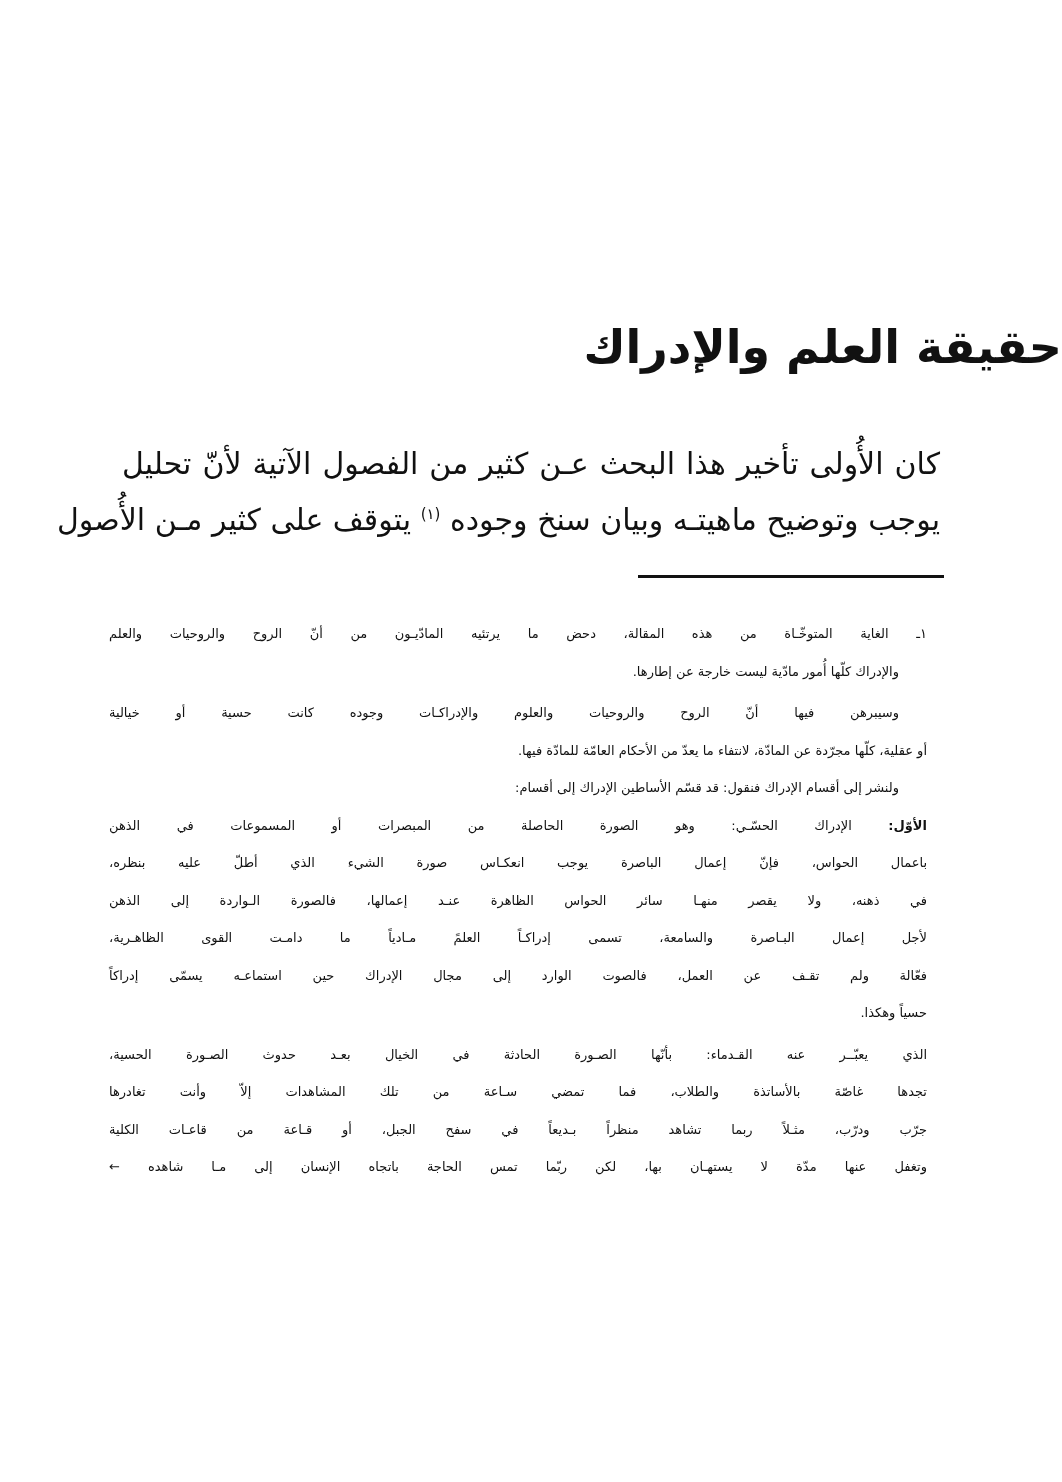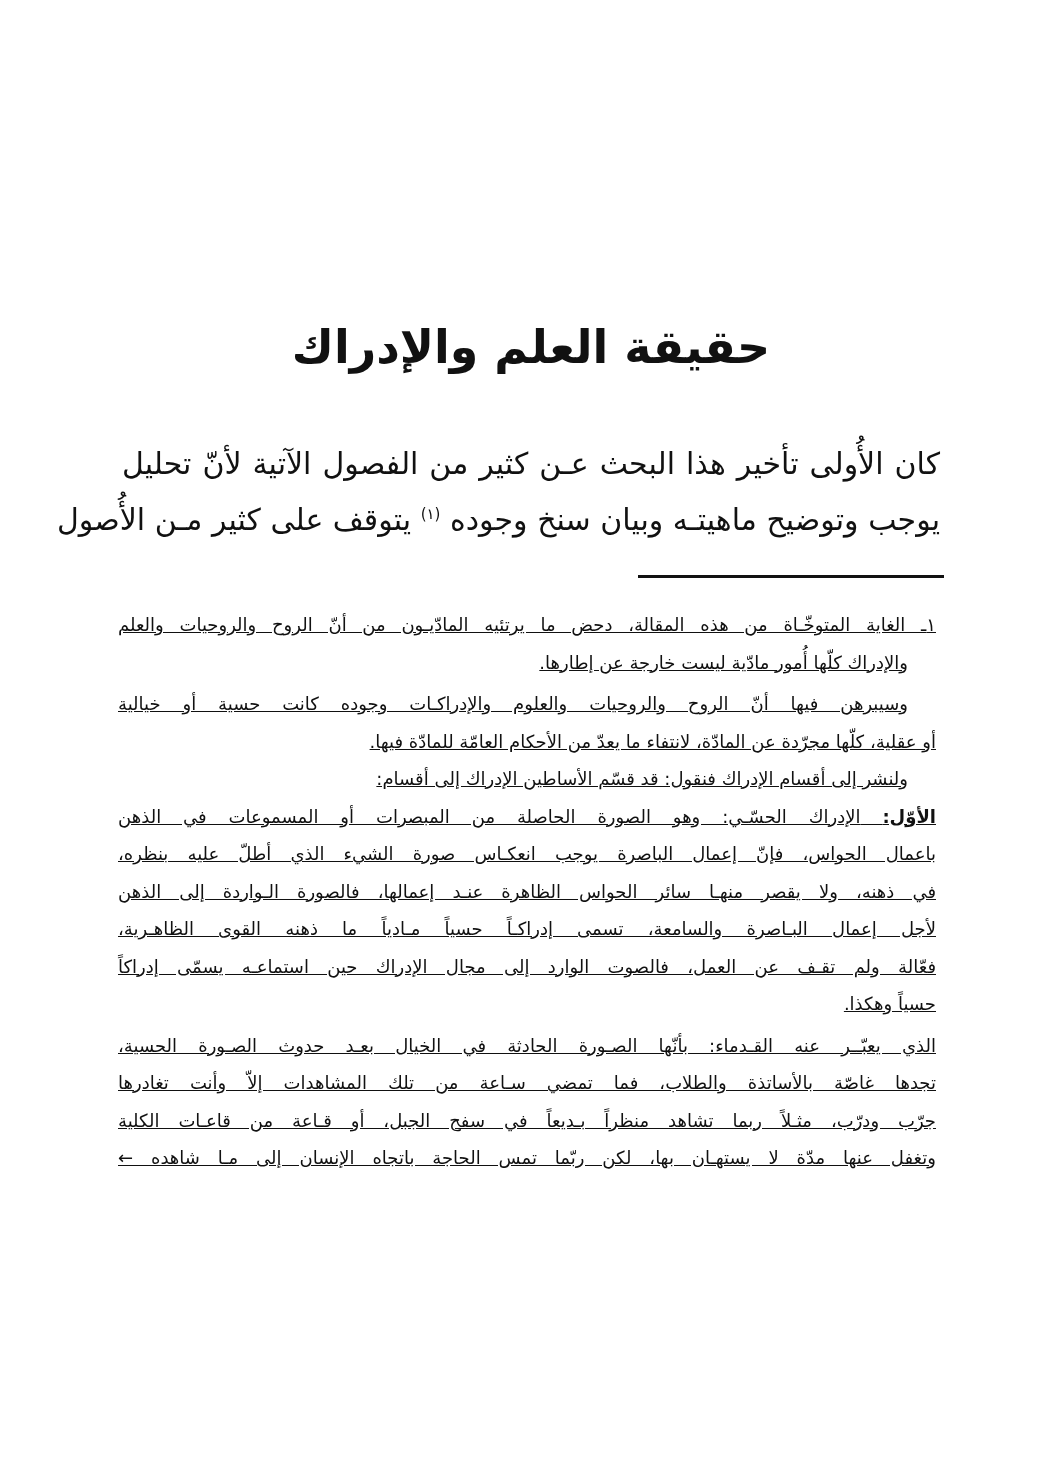--- a/index.html
+++ b/index.html
@@ -20,21 +20,21 @@
       left: 0; top: 0;
       width: 1062px;
       height: 1482px;
       direction: rtl;
     }
     .title {
       position: absolute;
       top: 312px;
       left: 0;
       width: 1062px;
-      text-align: center;
+      text-align: right;
       font-size: 46px;
       font-weight: bold;
       line-height: 70px;
       margin: 0;
     }
     .body-text {
       position: absolute;
       top: 432px;
       right: 118px;
       width: 818px;
@@ -61,24 +61,23 @@
       right: 118px;
       width: 306px;
       height: 3px;
       background: #111111;
     }
     .footnotes {
       position: absolute;
       top: 598px;
       right: 118px;
       width: 818px;
-      font-size: 18px;
+      font-size: 13px;
       line-height: 37.5px;
-      margin: 8px;
-      text-decoration: underline;
+      margin: 17px;
     }
     .fn-line {
       display: block;
       white-space: nowrap;
       text-align: justify;
       text-align-last: justify;
     }
     .fn-line.last {
       text-align-last: right;
     }
@@ -106,21 +105,21 @@
     <div class="spacer"></div>
 
     <span class="fn-line indent">وسيبرهن فيها أنّ الروح والروحيات والعلوم والإدراكـات وجوده كانت حسية أو خيالية</span>
     <span class="fn-line last">أو عقلية، كلّها مجرّدة عن المادّة، لانتفاء ما يعدّ من الأحكام العامّة للمادّة فيها.</span>
 
     <span class="fn-line last indent">ولنشر إلى أقسام الإدراك فنقول: قد قسّم الأساطين الإدراك إلى أقسام:</span>
 
     <span class="fn-line"><span class="bold">الأوّل:</span> <span>الإدراك الحسّـي: وهو الصورة الحاصلة من المبصرات أو المسموعات في الذهن</span></span>
     <span class="fn-line">باعمال الحواس، فإنّ إعمال الباصرة يوجب انعكـاس صورة الشيء الذي أطلّ عليه بنظره،</span>
     <span class="fn-line">في ذهنه، ولا يقصر منهـا سائر الحواس الظاهرة عنـد إعمالها، فالصورة الـواردة إلى الذهن</span>
-    <span class="fn-line">لأجل إعمال البـاصرة والسامعة، تسمى إدراكـاً حسياً مـادياً ما ذهنه القوى الظاهـرية،</span>
+    <span class="fn-line">لأجل إعمال البـاصرة والسامعة، تسمى إدراكـاً العلمً مـادياً ما دامـت القوى الظاهـرية،</span>
     <span class="fn-line">فعّالة ولم تقـف عن العمل، فالصوت الوارد إلى مجال الإدراك حين استماعـه يسمّى إدراكاً</span>
     <span class="fn-line last">حسياً وهكذا.</span>
     <div class="spacer"></div>
 
     <span class="fn-line">الذي يعبّــر عنه القـدماء: بأنّها الصـورة الحادثة في الخيال بعـد حدوث الصـورة الحسية،</span>
     <span class="fn-line">تجدها غاصّة بالأساتذة والطلاب، فما تمضي سـاعة من تلك المشاهدات إلاّ وأنت تغادرها</span>
     <span class="fn-line">جرّب ودرّب، مثـلاً ربما تشاهد منظراً بـديعاً في سفح الجبل، أو قـاعة من قاعـات الكلية</span>
     <span class="fn-line">وتغفل عنها مدّة لا يستهـان بها، لكن ربّما تمس الحاجة باتجاه الإنسان إلى مـا شاهده ←</span>
   </div>
 

